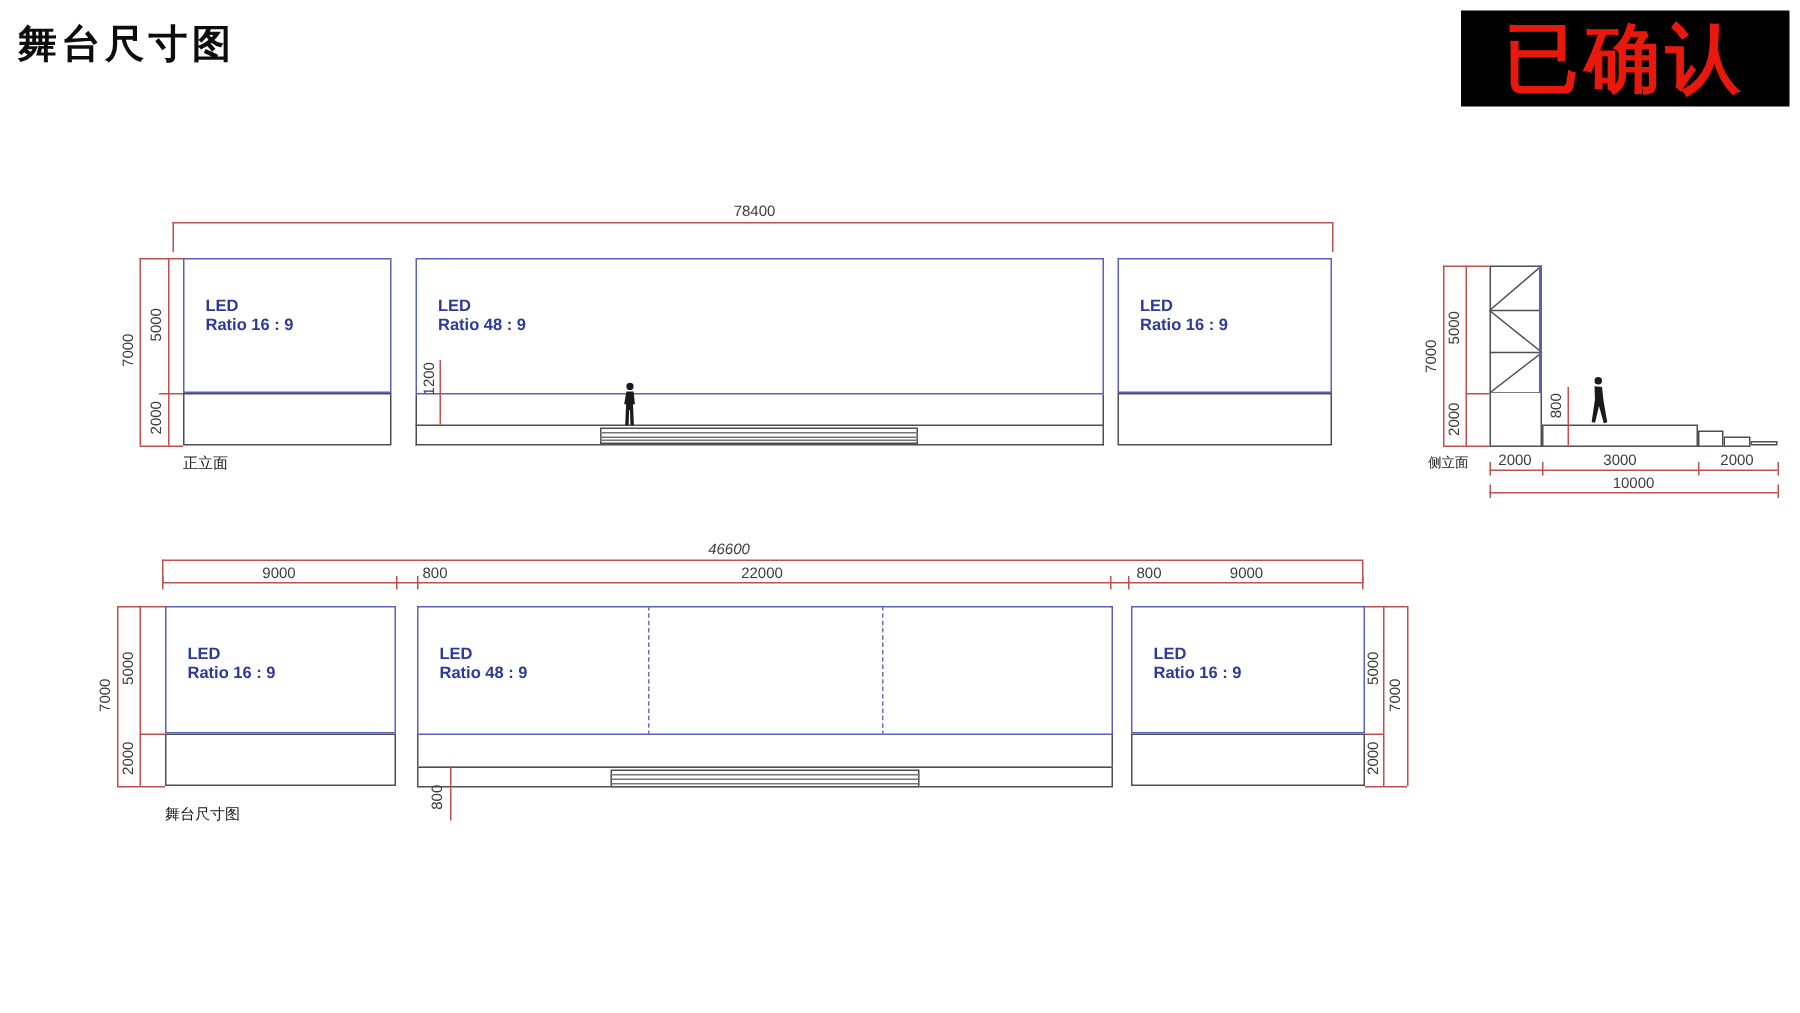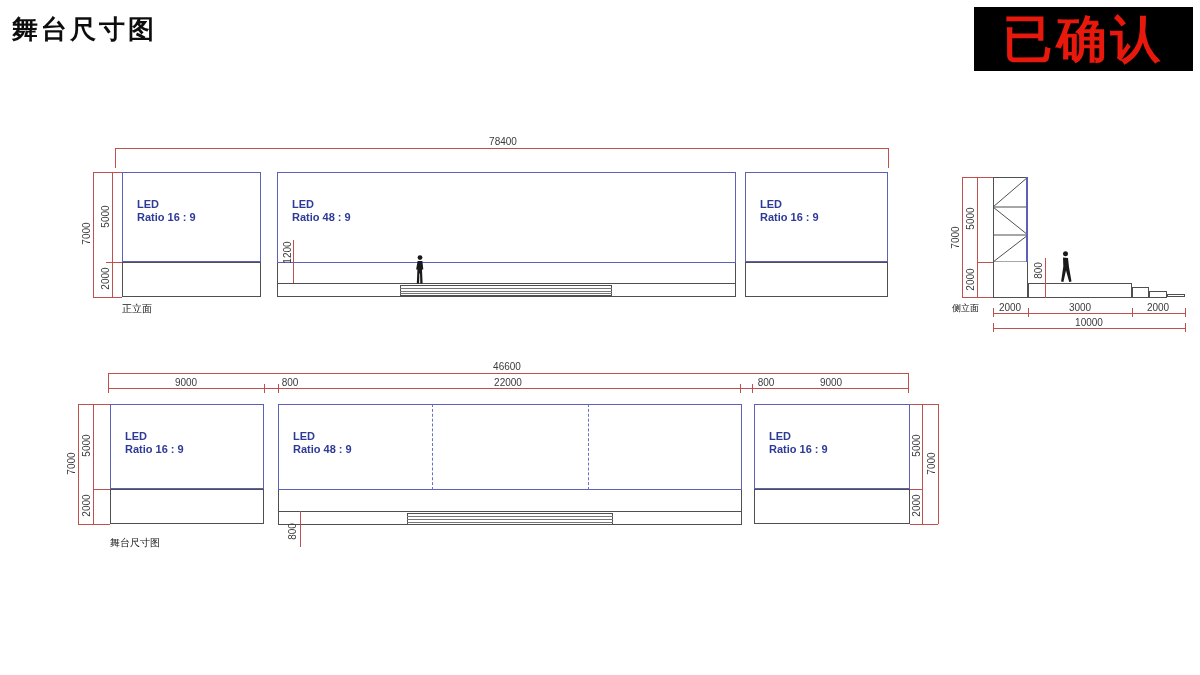--- a/index.html
+++ b/index.html
@@ -139,21 +139,21 @@
   <div class="hl" style="left:993px;top:328px;width:192px;"></div>
   <div class="vl" style="left:993px;top:323px;height:9px;"></div>
   <div class="vl" style="left:1185px;top:323px;height:9px;"></div>
   <div class="dt" style="left:1067px;top:317px;width:44px;">10000</div>
 
   <div class="lbl" style="left:952px;top:302px;font-size:9px;">侧立面</div>
 
   <div class="hl" style="left:108px;top:373px;width:800px;"></div>
   <div class="vl" style="left:108px;top:373px;height:16px;"></div>
   <div class="vl" style="left:908px;top:373px;height:16px;"></div>
-  <div class="dt" style="left:472px;top:361px;width:70px;">46600</div>
+  <div class="dt" style="left:451px;top:361px;width:70px;font-style:italic;">46600</div>
 
   <div class="hl" style="left:108px;top:388px;width:800px;"></div>
   <div class="vl" style="left:108px;top:384px;height:9px;"></div>
   <div class="vl" style="left:264px;top:384px;height:9px;"></div>
   <div class="vl" style="left:278px;top:384px;height:9px;"></div>
   <div class="vl" style="left:740px;top:384px;height:9px;"></div>
   <div class="vl" style="left:752px;top:384px;height:9px;"></div>
   <div class="vl" style="left:908px;top:384px;height:9px;"></div>
   <div class="dt" style="left:166px;top:377px;width:40px;">9000</div>
   <div class="dt" style="left:272px;top:377px;width:36px;">800</div>

